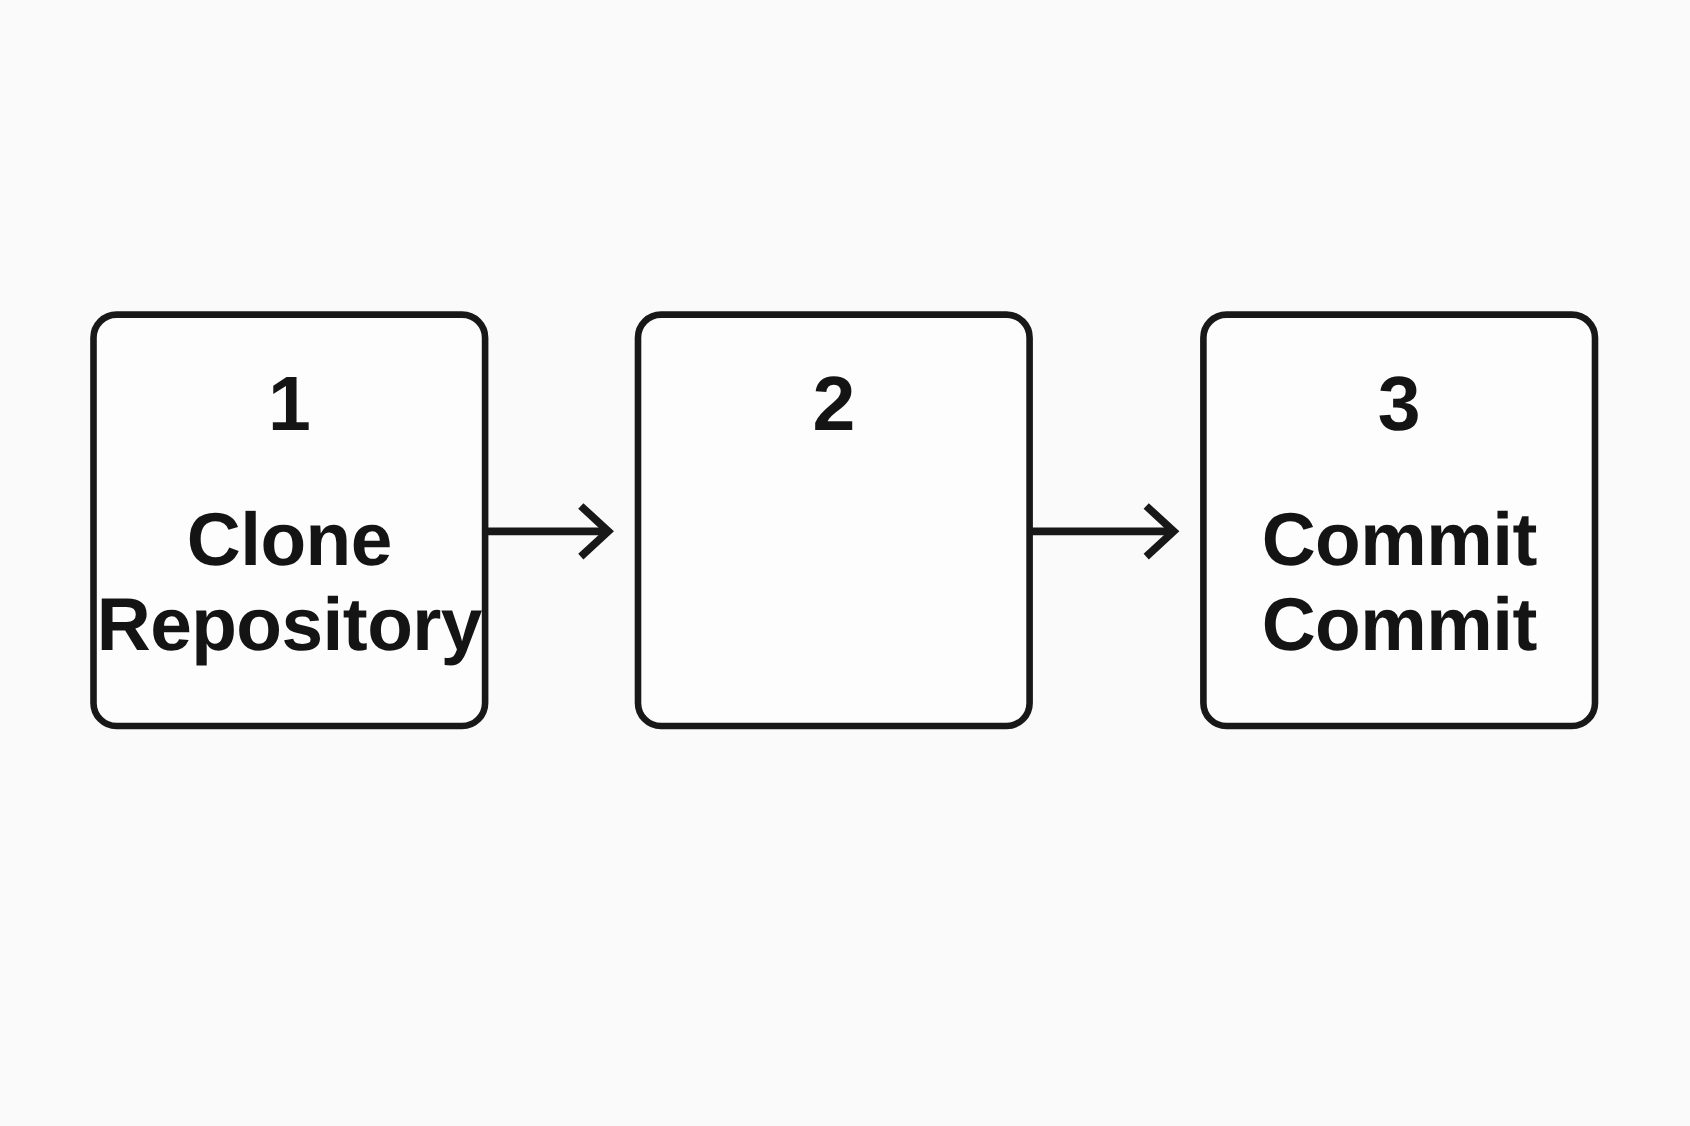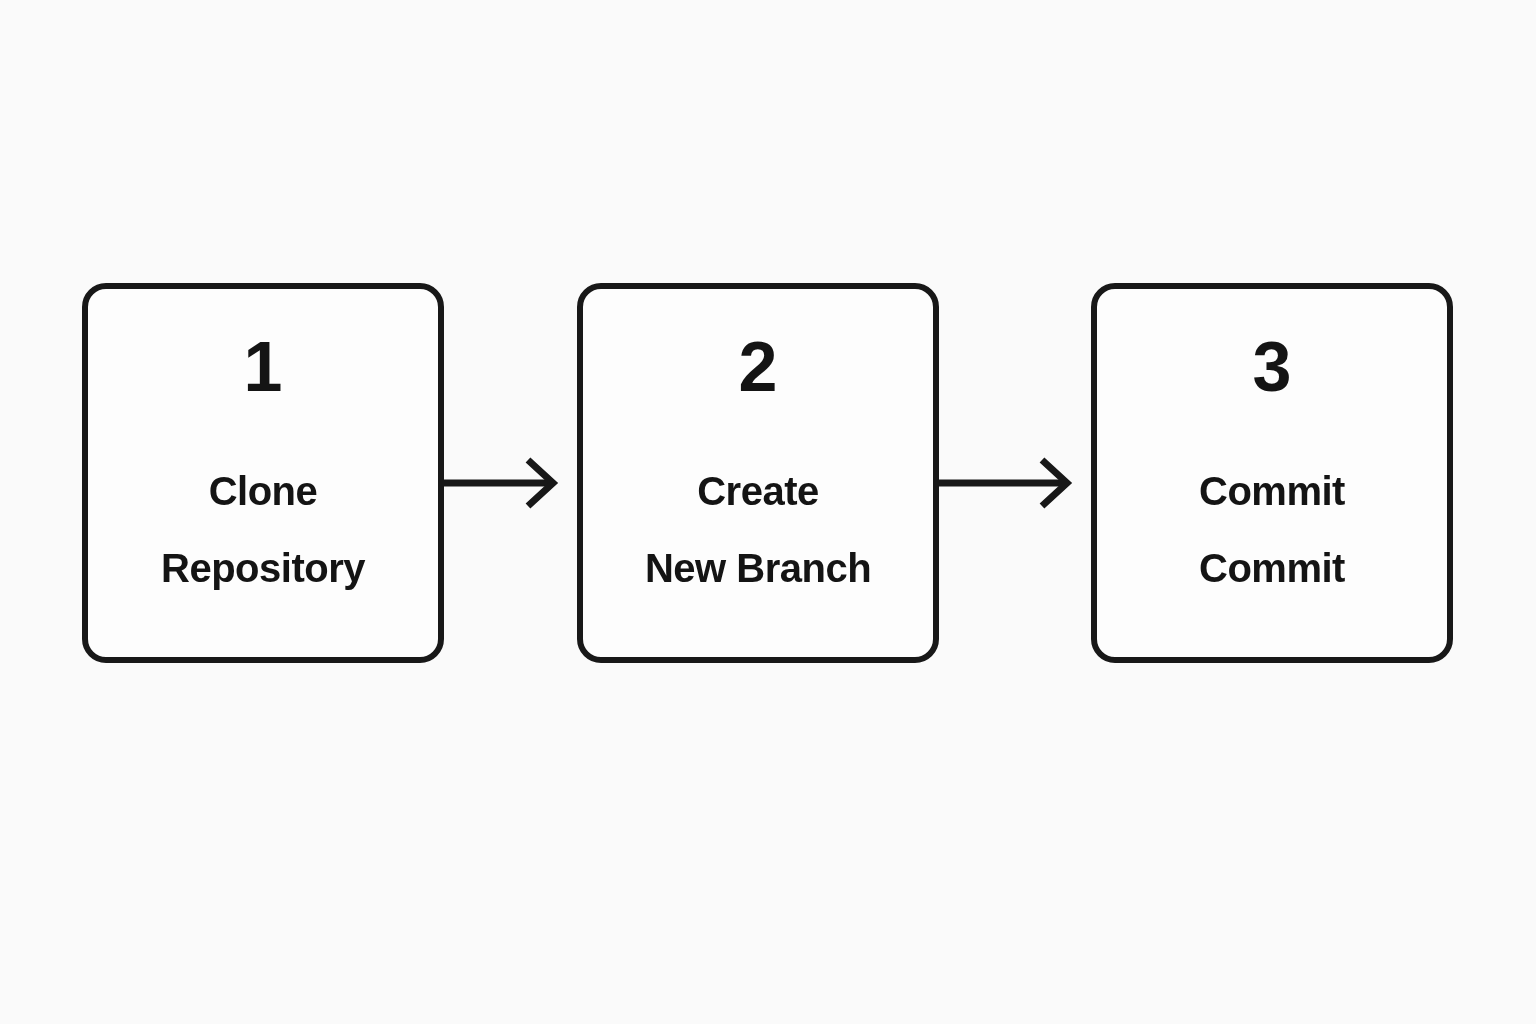--- a/index.html
+++ b/index.html
@@ -37,21 +37,21 @@
   .step-box.pos-3 { left: 1091px; }
   .step-number {
     margin-top: 42px;
     font-size: 70px;
     line-height: 72px;
     font-weight: 700;
     color: var(--text);
   }
   .step-label {
     margin-top: 50px;
-    font-size: 40px;
+    font-size: 68px;
     line-height: 77px;
     font-weight: 700;
     letter-spacing: -0.5px;
     color: var(--text);
     text-align: center;
     white-space: nowrap;
   }
   .arrow {
     position: absolute;
     top: 451px;
@@ -73,24 +73,20 @@
     </div>
   </div>
 
   <svg class="arrow a1" width="122" height="64" viewBox="0 0 122 64" aria-hidden="true">
     <line x1="2" y1="32" x2="112" y2="32" stroke="currentColor" stroke-width="7"></line>
     <polyline points="91,9 116,32 91,55" fill="none" stroke="currentColor" stroke-width="7" stroke-linejoin="miter"></polyline>
   </svg>
 
   <div class="step-box pos-2">
     <div class="step-number">2</div>
-    <div class="step-label">
-      <div>Create</div>
-      <div>New Branch</div>
-    </div>
   </div>
 
   <svg class="arrow a2" width="142" height="64" viewBox="0 0 142 64" aria-hidden="true">
     <line x1="2" y1="32" x2="131" y2="32" stroke="currentColor" stroke-width="7"></line>
     <polyline points="110,9 135,32 110,55" fill="none" stroke="currentColor" stroke-width="7" stroke-linejoin="miter"></polyline>
   </svg>
 
   <div class="step-box pos-3">
     <div class="step-number">3</div>
     <div class="step-label">

